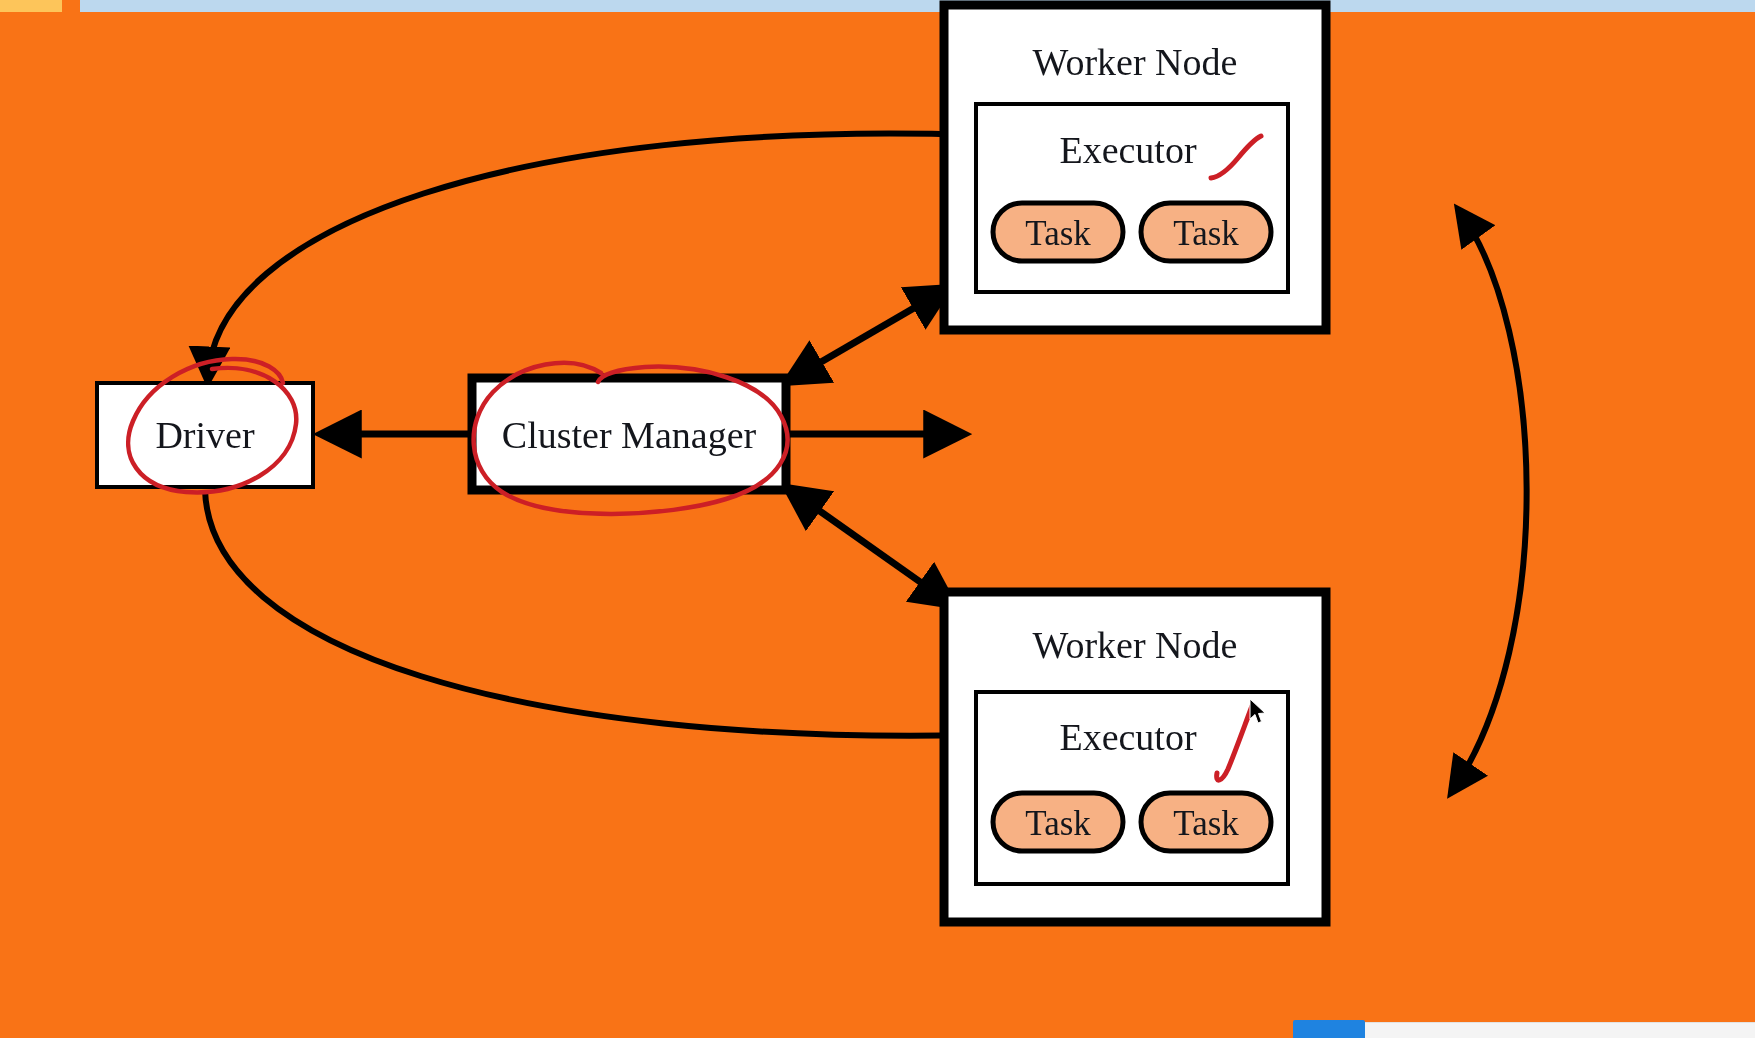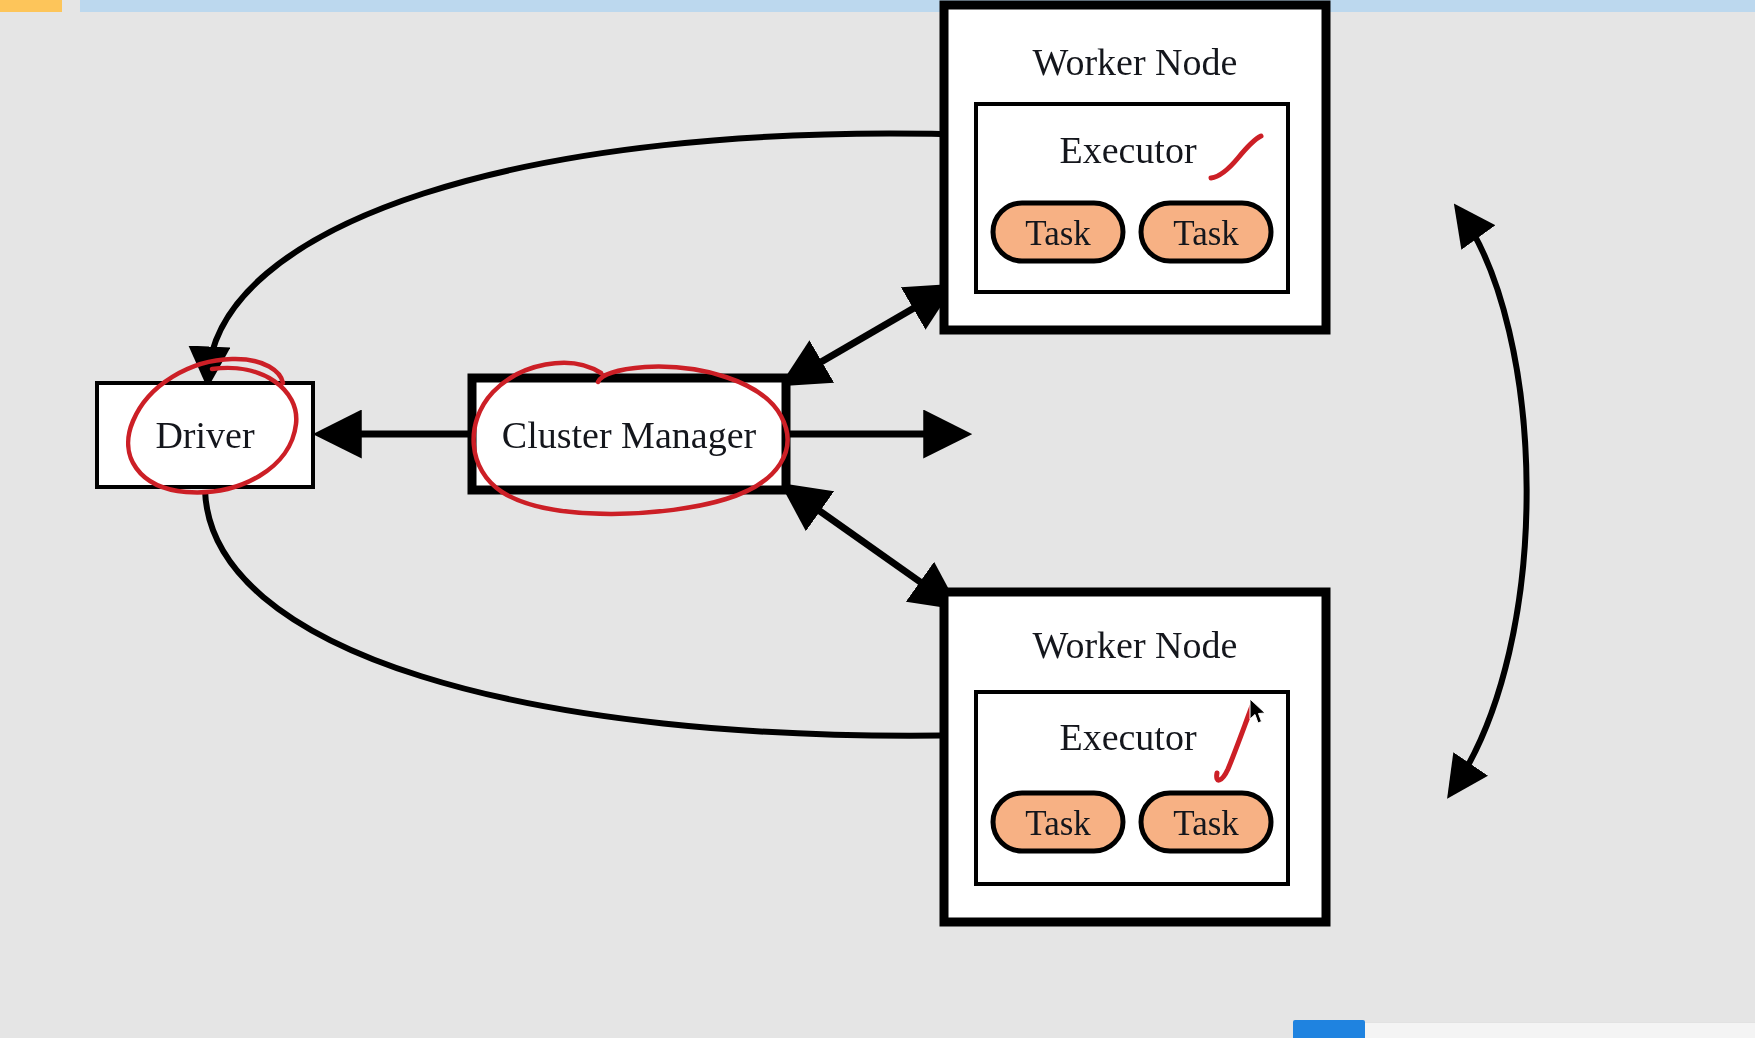--- a/index.html
+++ b/index.html
@@ -1,17 +1,17 @@
 <!DOCTYPE html>
 <html><head>
 <meta charset="utf-8">
 <style>
   html,body{margin:0;padding:0;background:#ffffff;}
   body{width:1755px;height:1038px;overflow:hidden;font-family:"Liberation Serif",serif;}
-  #stage{position:relative;width:1755px;height:1038px;background:#e5e5e5;}
+  #stage{position:relative;width:1755px;height:1038px;background:#f97316;}
   .strip{position:absolute;top:0;height:12px;}
   #strip-yellow{left:0;width:62px;background:#fdc55a;}
   #strip-blue{left:80px;width:1675px;background:#bcd8ee;}
   #diagram{position:absolute;left:0;top:0;width:1755px;height:1038px;}
   .node-label{font-family:"Liberation Serif",serif;text-anchor:middle;fill:#14161c;}
   .lbl-worker{font-size:38px;}
   .lbl-executor{font-size:38px;}
   .lbl-task{font-size:35px;}
   .lbl-driver{font-size:38px;}
   .lbl-cm{font-size:38px;}

